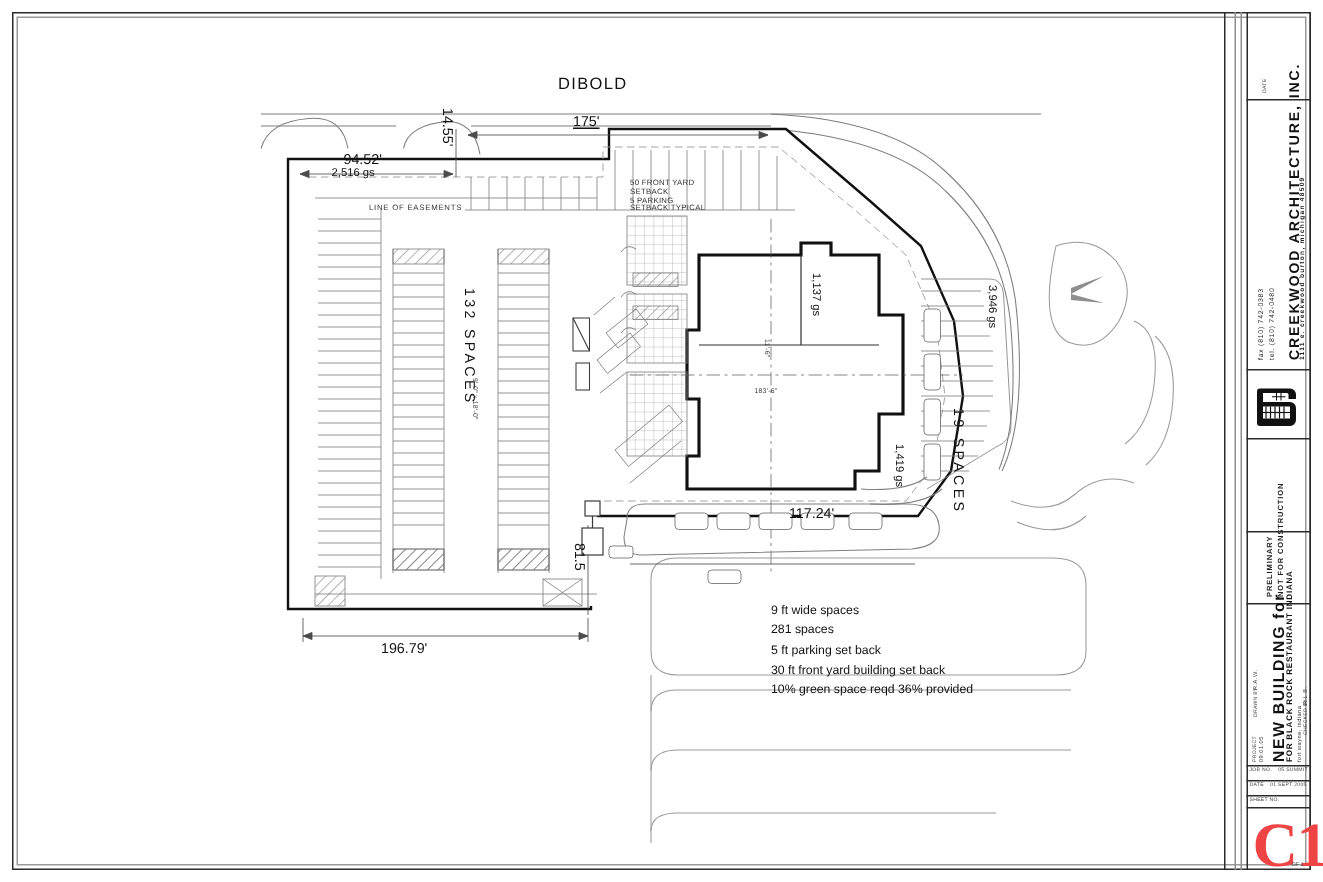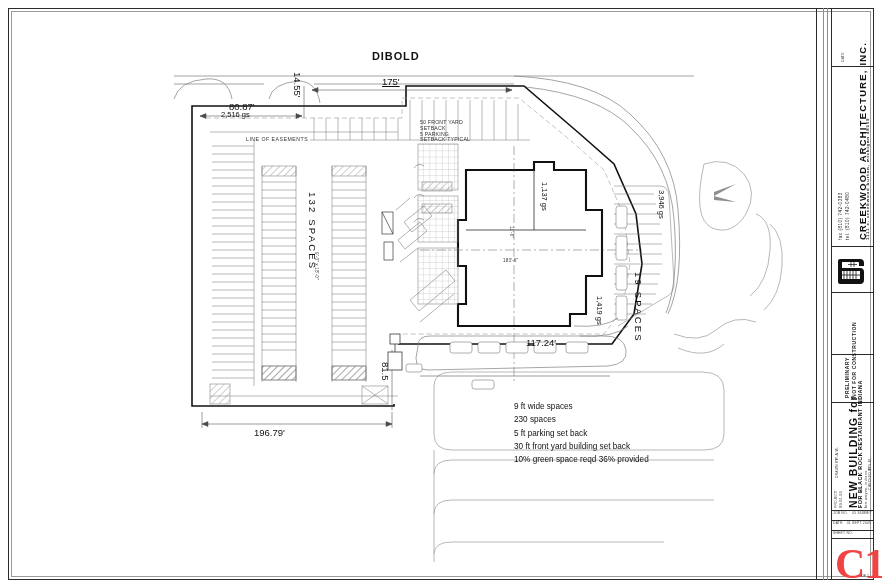--- a/index.html
+++ b/index.html
@@ -14,21 +14,21 @@
       border:1px solid #9a9a9a;box-sizing:border-box;}
 
   
   #plan{position:absolute;left:14px;top:14px;width:800px;height:560px;}
 
   svg{display:block;}
 
   
   .ptxt{position:absolute;font-family:"Liberation Sans",sans-serif;
         color:#111;white-space:nowrap;line-height:1.12;}
-  .street-name{font-size:11px;letter-spacing:.9px;font-weight:700;padding-left:48px;}
+  .street-name{font-size:11px;letter-spacing:.9px;font-weight:400;padding-left:48px;}
   .dim{font-size:9.5px;}
   .dim-sm{font-size:7.5px;}
   .tiny{font-size:5.2px;letter-spacing:.2px;color:#333;}
   .tiny2{font-size:4.6px;letter-spacing:.15px;color:#3a3a3a;}
   .spaces{font-size:9.5px;letter-spacing:2.2px;font-weight:400;}
   .notes{font-size:8.2px;line-height:1.62;color:#111;}
   .rot90{transform:rotate(90deg);transform-origin:0 0;}
 
   
   #titleblock{position:absolute;left:816px;top:8px;width:58px;height:572px;
@@ -356,21 +356,21 @@
         <rect x="368" y="198" width="11" height="22"></rect>
         <line x1="368" y1="198" x2="379" y2="220"></line>
         <rect x="370" y="228" width="9" height="18"></rect>
       </g>
     </svg>
 
     <div class="ptxt street-name" style="left:310px;top:36px;">DIBOLD</div>
 
     <div class="ptxt dim" style="left:368px;top:63px;text-decoration:underline;">175'</div>
 
-    <div class="ptxt dim" style="left:215px;top:88px;">80.87'</div>
+    <div class="ptxt dim" style="left:215px;top:88px;">94.52'</div>
 
     <div class="ptxt dim rot90" style="left:288px;top:58px;">14.55'</div>
 
     <div class="ptxt dim-sm" style="left:176px;top:97px;margin-left:31px;">2,516 gs</div>
 
     <div class="ptxt tiny" style="left:232px;top:123px;letter-spacing:.5px;">LINE OF EASEMENTS</div>
 
     <div class="ptxt tiny" style="left:406px;top:106px;white-space:pre;">50 FRONT YARD
 SETBACK
 5 PARKING
@@ -393,21 +393,21 @@
     <div class="ptxt tiny2 rot90" style="left:500px;top:212px;">11'-6"</div>
 
     <div class="ptxt dim" style="left:512px;top:324px;">117.24'</div>
 
     <div class="ptxt dim rot90" style="left:376px;top:348px;">81.5</div>
 
     <div class="ptxt dim" style="left:240px;top:414px;">196.79'</div>
 
     <div class="ptxt notes" style="left:500px;top:386px;">
       <div>9 ft wide spaces</div>
-      <div>230 spaces</div>
+      <div>281 spaces</div>
       <div>5 ft parking set back</div>
       <div>30 ft front yard building set back</div>
       <div>10% green space reqd 36% provided</div>
     </div>
   </div>
 
   <div id="titleblock">
 
     <div class="tb-thin" style="left:6px;top:0;width:1px;height:572px;"></div>
     <div class="tb-thin" style="left:10px;top:0;width:1px;height:572px;"></div>

